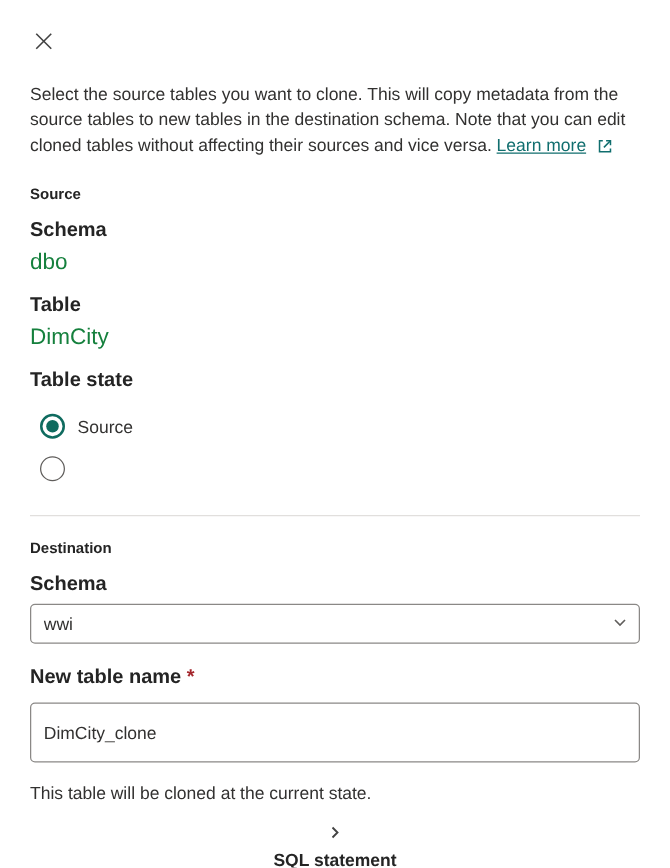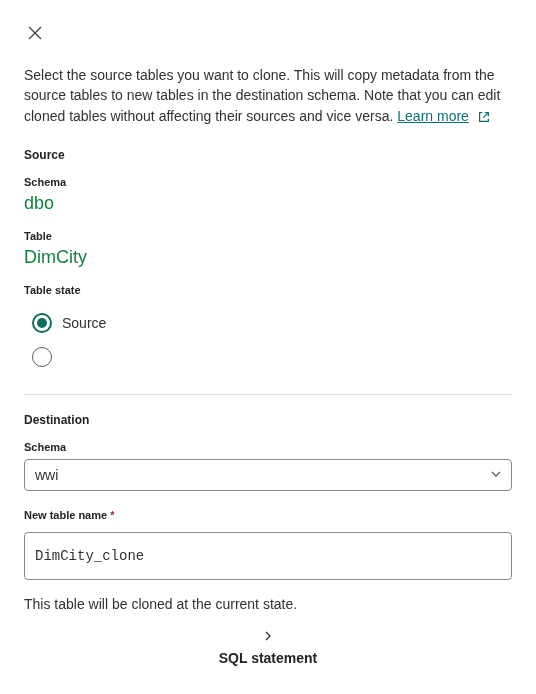--- a/index.html
+++ b/index.html
@@ -55,21 +55,21 @@
       margin-left: 4px;
       color: #106e6e;
     }
     .section-heading {
       font-size: 12px;
       font-weight: 600;
       color: #242424;
       margin-bottom: 14px;
     }
     .field-label {
-      font-size: 11px;
+      font-size: 16px;
       font-weight: 600;
       color: #242424;
       margin-bottom: 5px;
     }
     .field-value {
       font-size: 18px;
       color: #15803d;
       margin-bottom: 16px;
     }
     .radio-group {
@@ -136,21 +136,21 @@
       pointer-events: none;
       color: #605e5c;
     }
     .text-input {
       width: 100%;
       height: 48px;
       border: 1px solid #8a8886;
       border-radius: 4px;
       padding: 12px 10px;
       font-size: 14px;
-      font-family: Liberation Mono, monospace;
+      font-family: Liberation Sans, sans-serif;
       color: #323130;
       margin-top: 6px;
       margin-bottom: 16px;
     }
     .info-text {
       font-size: 14px;
       color: #323130;
       margin-bottom: 16px;
     }
     .expander {

